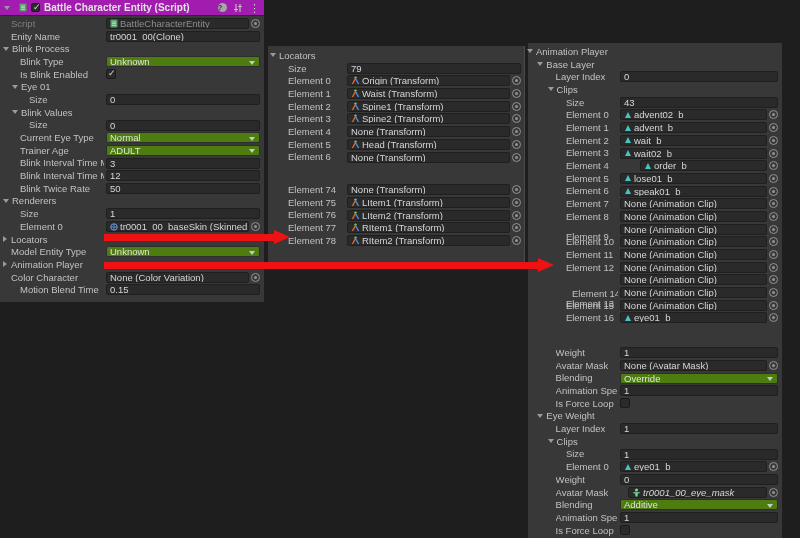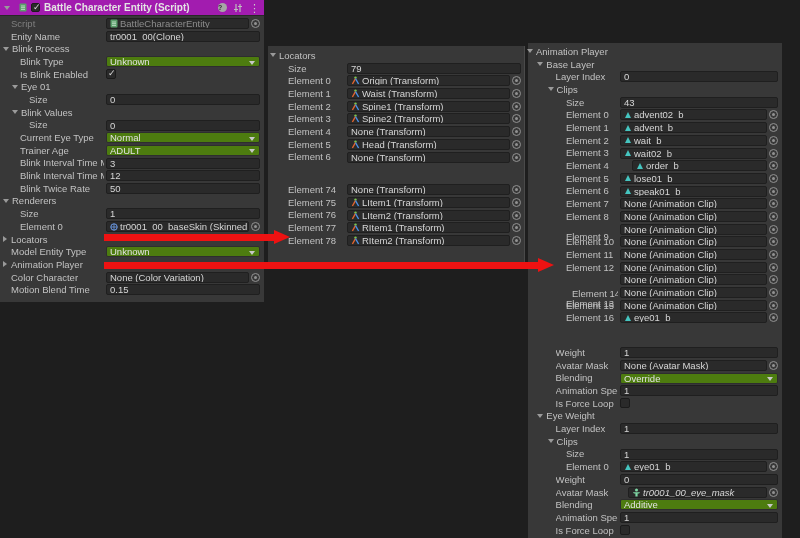--- a/index.html
+++ b/index.html
@@ -274,21 +274,21 @@
             <span>Color Character</span>
           </div>
           <div class="ctrl" style="left: 106px; right: 4px;">
             <div class="fieldbox">
               <span>None (Color Variation)</span>
             </div>
             <span class="picker"></span>
           </div>
         </div>
         <div class="row">
-          <div class="rlabel" style="left: 11px; right: 160px; align-items: center;">
+          <div class="rlabel" style="left: 20px; right: 160px; align-items: center;">
             <span>Motion Blend Time</span>
           </div>
           <div class="ctrl" style="left: 106px; right: 4px;">
             <div class="fieldbox">
               <span>0.15</span>
             </div>
           </div>
         </div>
       </div>
   </div>
@@ -611,21 +611,21 @@
               </span>
               <span>wait02_b</span>
             </div>
             <span class="picker"></span>
           </div>
         </div>
         <div class="row">
           <div class="rlabel" style="left: 37.9px; right: 164px;">
             <span>Element 4</span>
           </div>
-          <div class="ctrl" style="left: 88px; right: 4px; padding-left: 16px;">
+          <div class="ctrl" style="left: 96px; right: 4px; padding-left: 16px;">
             <div class="fieldbox">
               <span class="icn">
                 <svg width="8" height="8" viewBox="0 0 8 8">
                   <path d="M1 7 L4 1 L7 7 Z" fill="#45c5c0"></path>
                 </svg>
               </span>
               <span>order_b</span>
             </div>
             <span class="picker"></span>
           </div>

